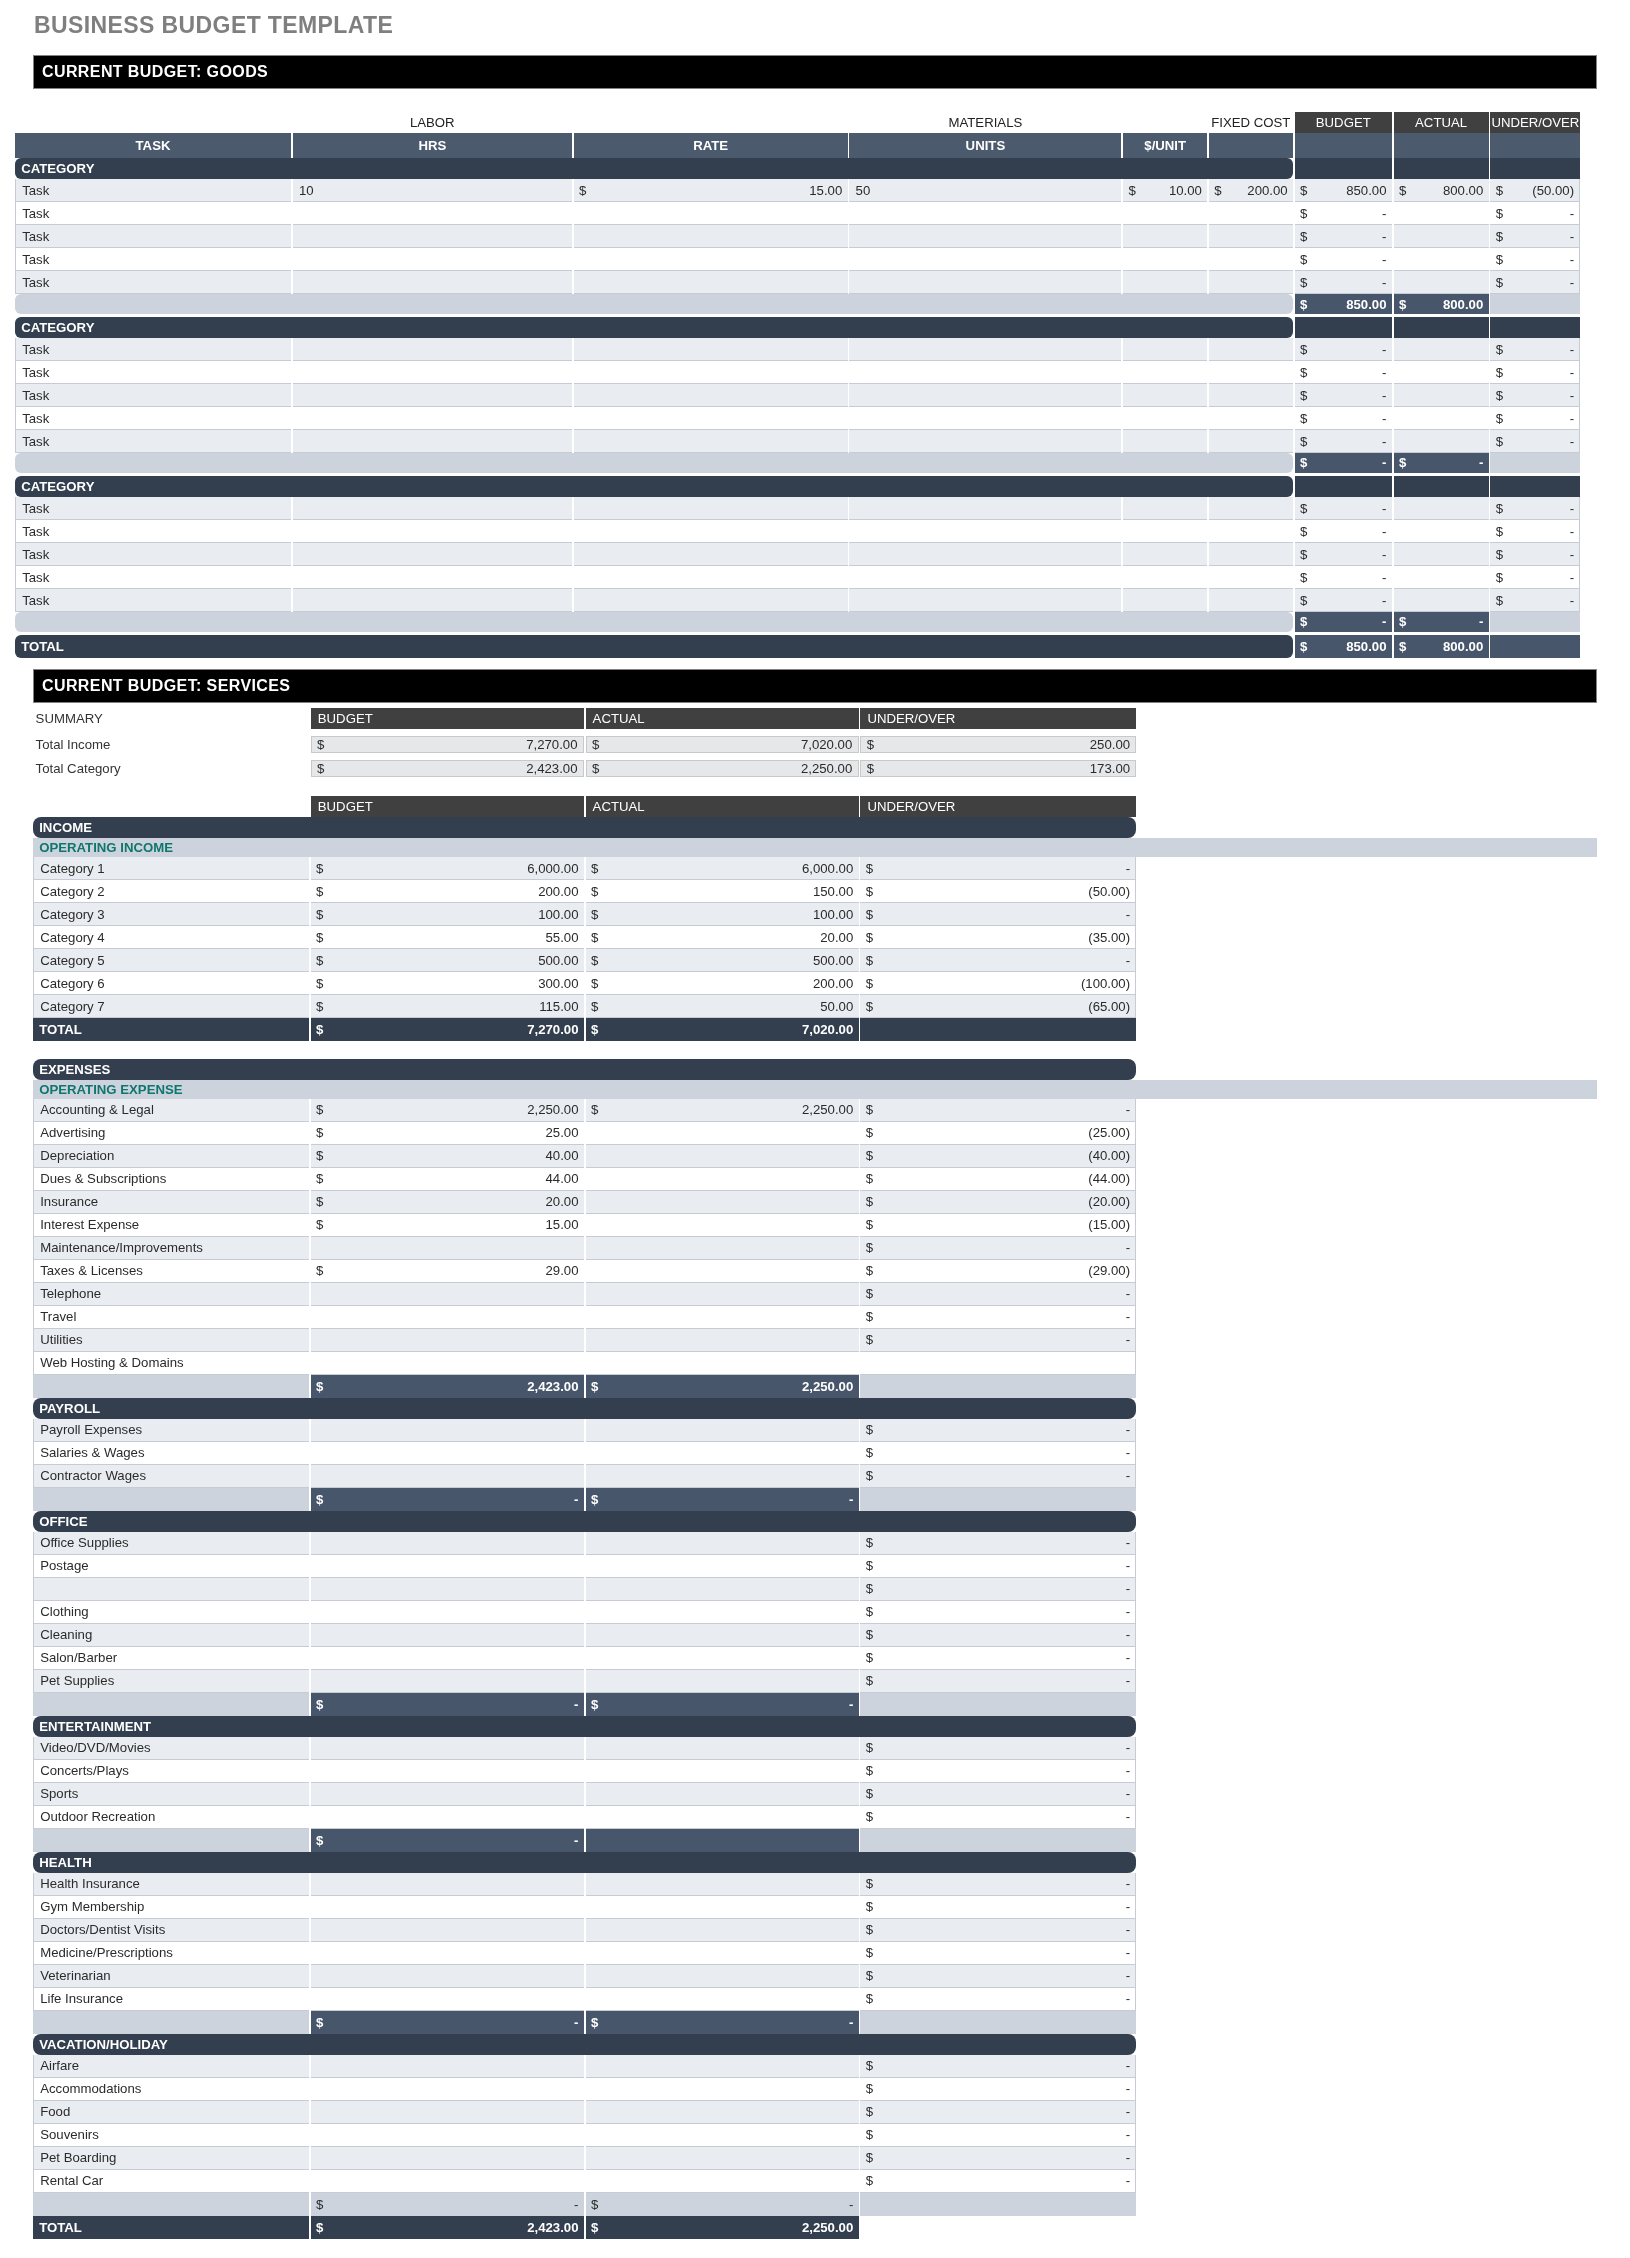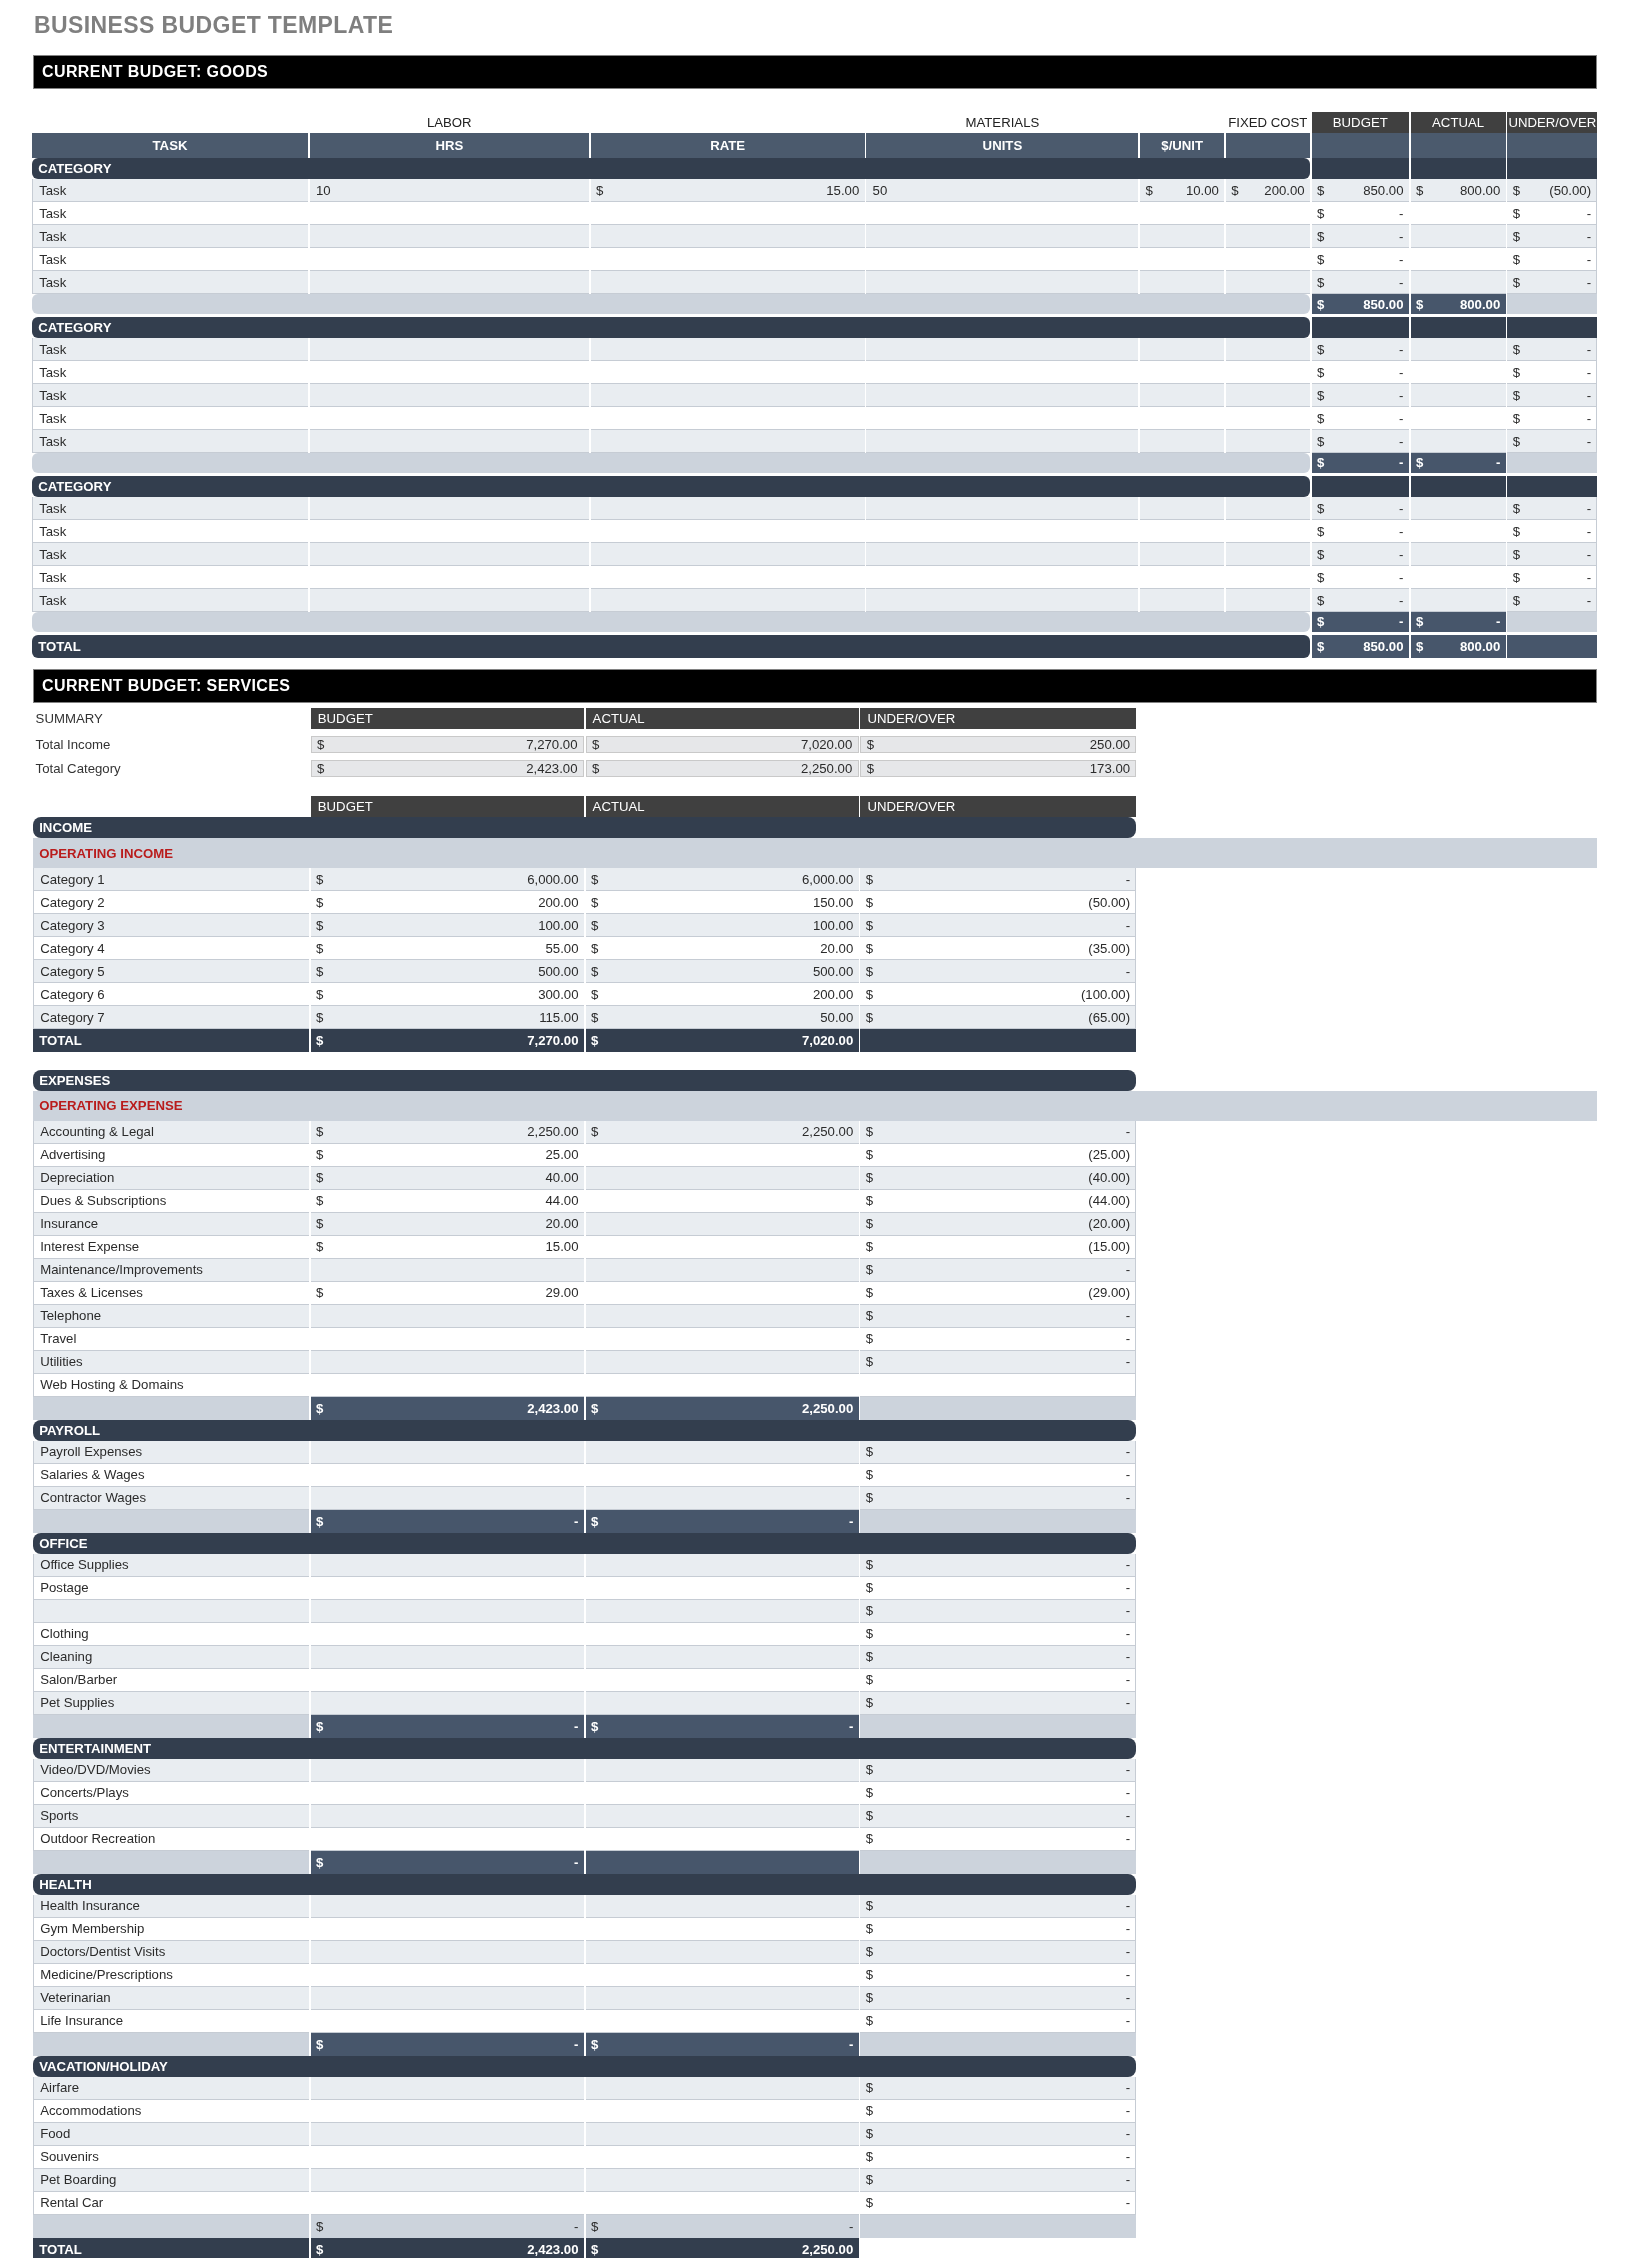--- a/index.html
+++ b/index.html
@@ -8,21 +8,21 @@
   }
   *{box-sizing:border-box;}
   body{width:1630px;height:2258px;margin:0;background:#fff;
        font-family:"Liberation Sans", sans-serif;color:var(--ink);}
   .title{margin:12.4px 0 0 34px;font-size:23px;font-weight:700;color:#7f7f7f;letter-spacing:0.4px;}
   .bar{margin:16px 33px 0 33px;background:#000;border:1.8px solid #828282;
        color:#fff;font-size:16px;font-weight:700;letter-spacing:0.4px;
        height:34px;display:flex;align-items:center;padding-left:8px;}
   .bar.services{margin-top:10.6px;}
   
-  .gtable{margin:0 33px 0 32px;}
+  .gtable{margin:0 33px 0 15px;}
   .grow{display:grid;grid-template-columns:276px 279px 274px 272px 84px 84px 97px 95px 90px;
         column-gap:1.8px;}
   .cell{display:flex;align-items:center;font-size:13.2px;overflow:hidden;white-space:nowrap;}
   .group-row{height:21px;margin-top:23px;}
   .glabel{justify-content:center;color:#222;}
   .glabel.fixed{justify-content:flex-end;padding-right:2.6px;}
   .black{background:#404040;color:#fff;font-weight:400;justify-content:center;text-align:right;}
   .black.left{justify-content:flex-start;padding-left:7px;}
   .slate-row{height:25px;}
   .slate-row .cell{background:var(--slate);color:#fff;font-weight:700;justify-content:center;}
@@ -46,21 +46,21 @@
   .stable{margin:5.3px 33px 0 33px;}
   .srow{display:grid;grid-template-columns:276px 273px 273px 276px;column-gap:1.8px;}
   .sum-head{height:21px;margin-top:5.3px;}
   .plain{padding-left:2.6px;color:#333;}
   .sum-row{height:17px;margin-top:7px;}
   .sumcell{background:var(--sum);border:0.9px solid #c9c9c9;}
   .table-head{height:21px;margin-top:19.4px;}
   .sec-head{height:21px;}
   .darkfull{background:var(--dark);color:#fff;font-weight:700;padding-left:6.2px;border-radius:8px;}
   .span4{grid-column:1/5;}
-  .subh{height:30px;background:var(--band);color:#b91c1c;font-weight:700;
+  .subh{height:19px;background:var(--band);color:#0f766e;font-weight:700;
         display:flex;align-items:center;padding-left:6.2px;font-size:13.2px;}
   .subh:empty{display:none;}
   .data-row{height:23px;}
   .sec-rows .data-row:nth-child(odd) .cell{background:var(--light);}
   .sec-rows .data-row:nth-child(even) .cell{background:#fff;}
   .data-row .cell{border-bottom:0.9px solid var(--line);}
   .data-row .cell:first-child{border-left:0.9px solid var(--line);text-align:right;}
   .data-row .cell:last-child{border-right:0.9px solid var(--line);}
   .subtotal{height:23px;}
   .subtotal .band{height:100%;}

